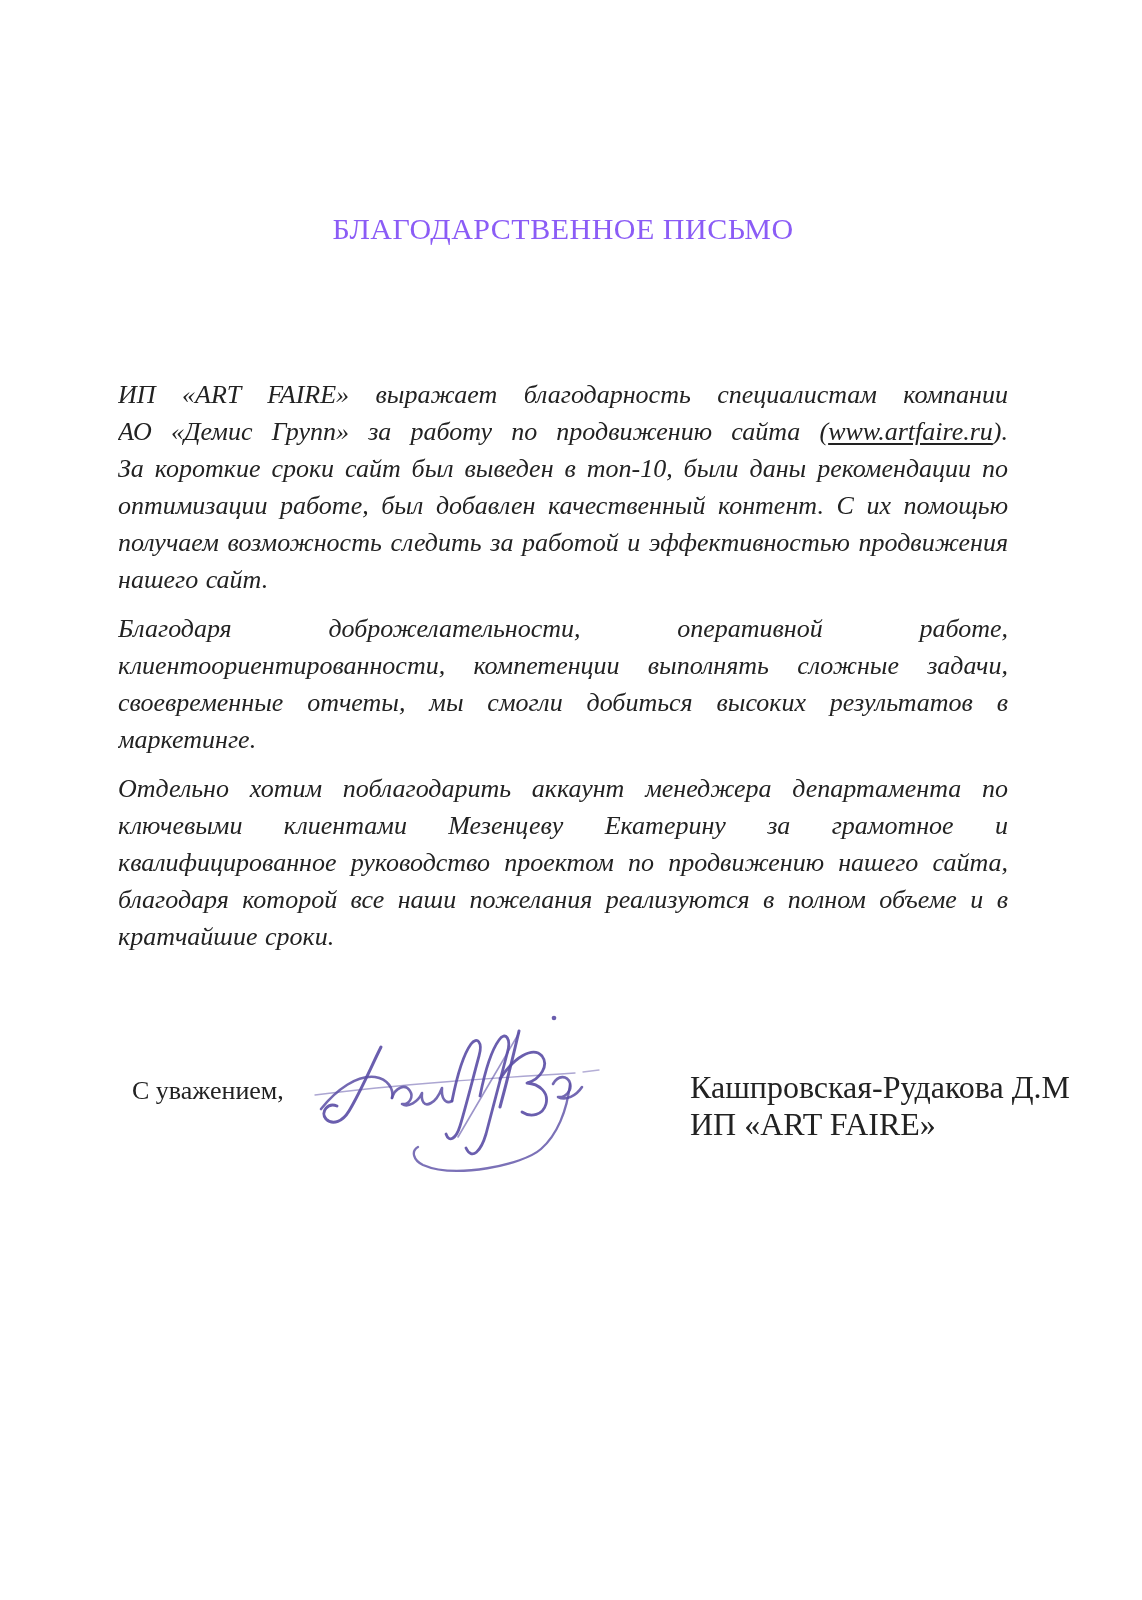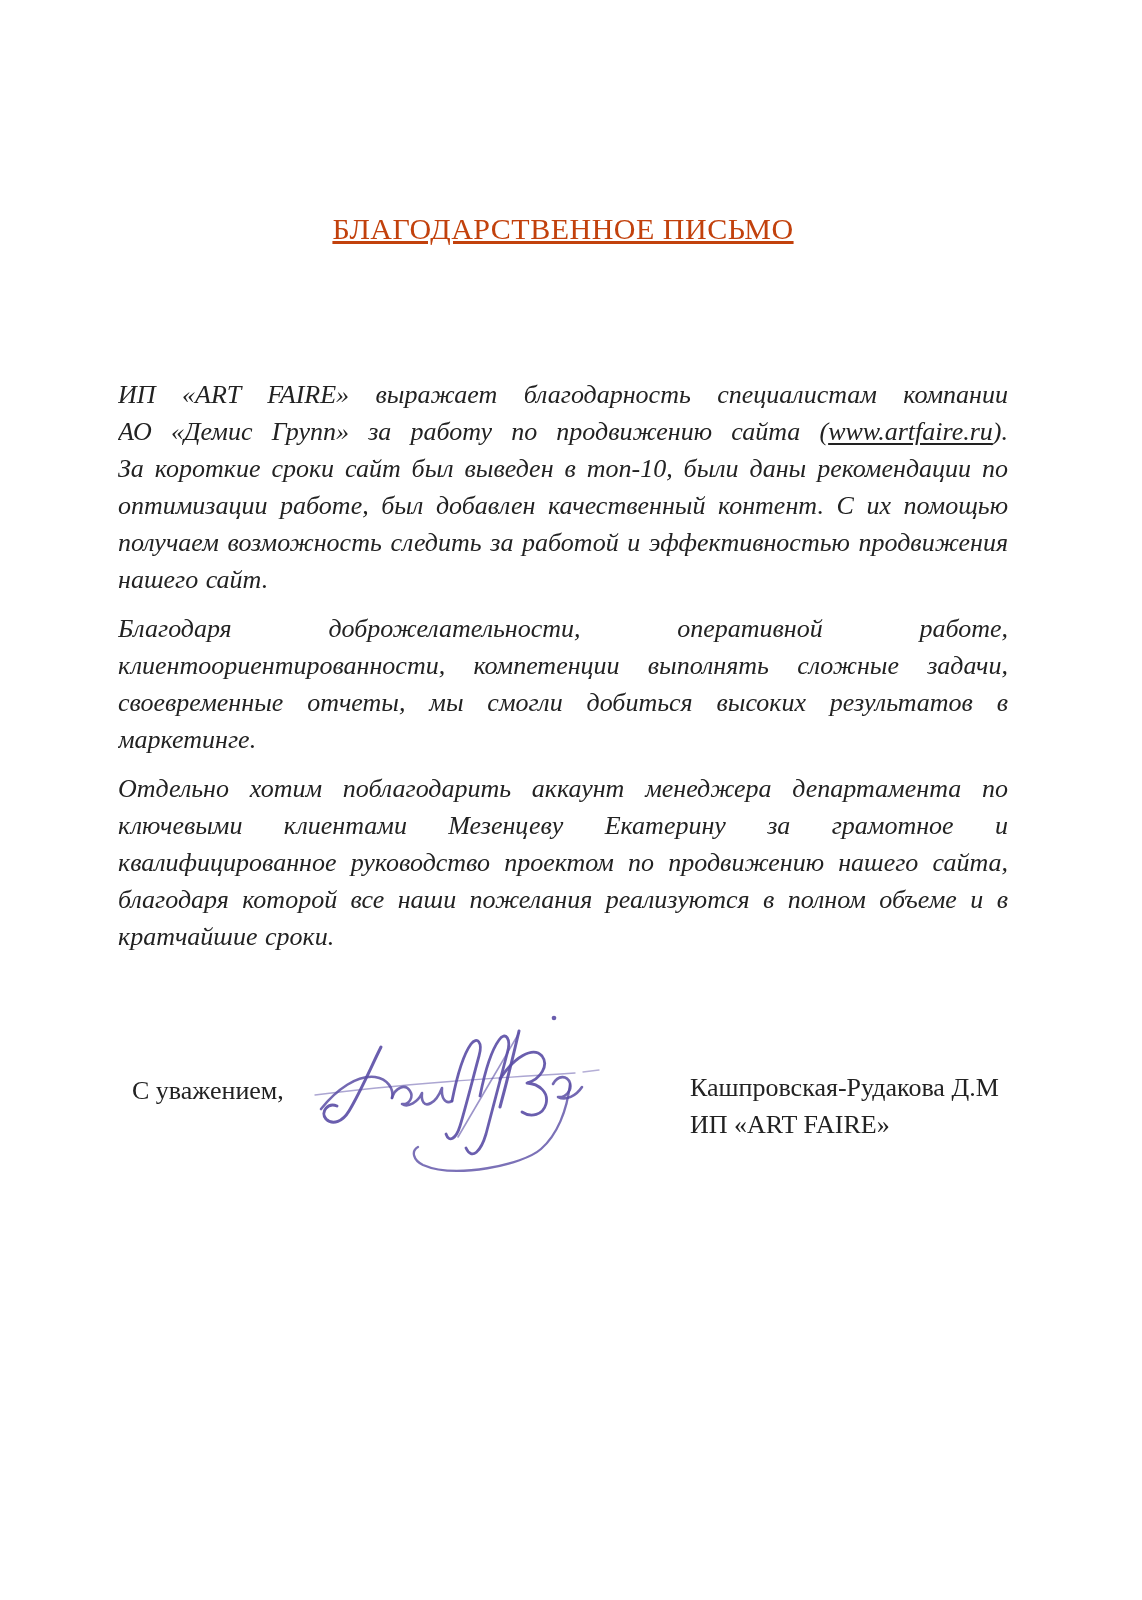--- a/index.html
+++ b/index.html
@@ -17,23 +17,22 @@
     overflow: hidden;
   }
   .title {
     position: absolute;
     top: 212px;
     left: 118px;
     width: 890px;
     text-align: center;
     font-size: 30px;
     letter-spacing: 0.5px;
-    color: #c2410c;
+    color: #8b5cf6;
     white-space: nowrap;
-    text-decoration: underline;
   }
   .body-text {
     position: absolute;
     top: 376px;
     left: 118px;
     width: 890px;
     font-size: 26px;
     word-spacing: 1px;
   }
   .paragraph { margin: 0 0 12px 0; }
@@ -56,21 +55,21 @@
     position: absolute;
     left: 132px;
     top: 1072px;
     font-size: 26px;
     line-height: 37px;
   }
   .signer-block {
     position: absolute;
     left: 690px;
     top: 1069px;
-    font-size: 26px;
+    font-size: 32px;
     line-height: 37px;
     white-space: nowrap;
   }
   .signature-svg {
     position: absolute;
     left: 295px;
     top: 985px;
     width: 320px;
     height: 200px;
   }

